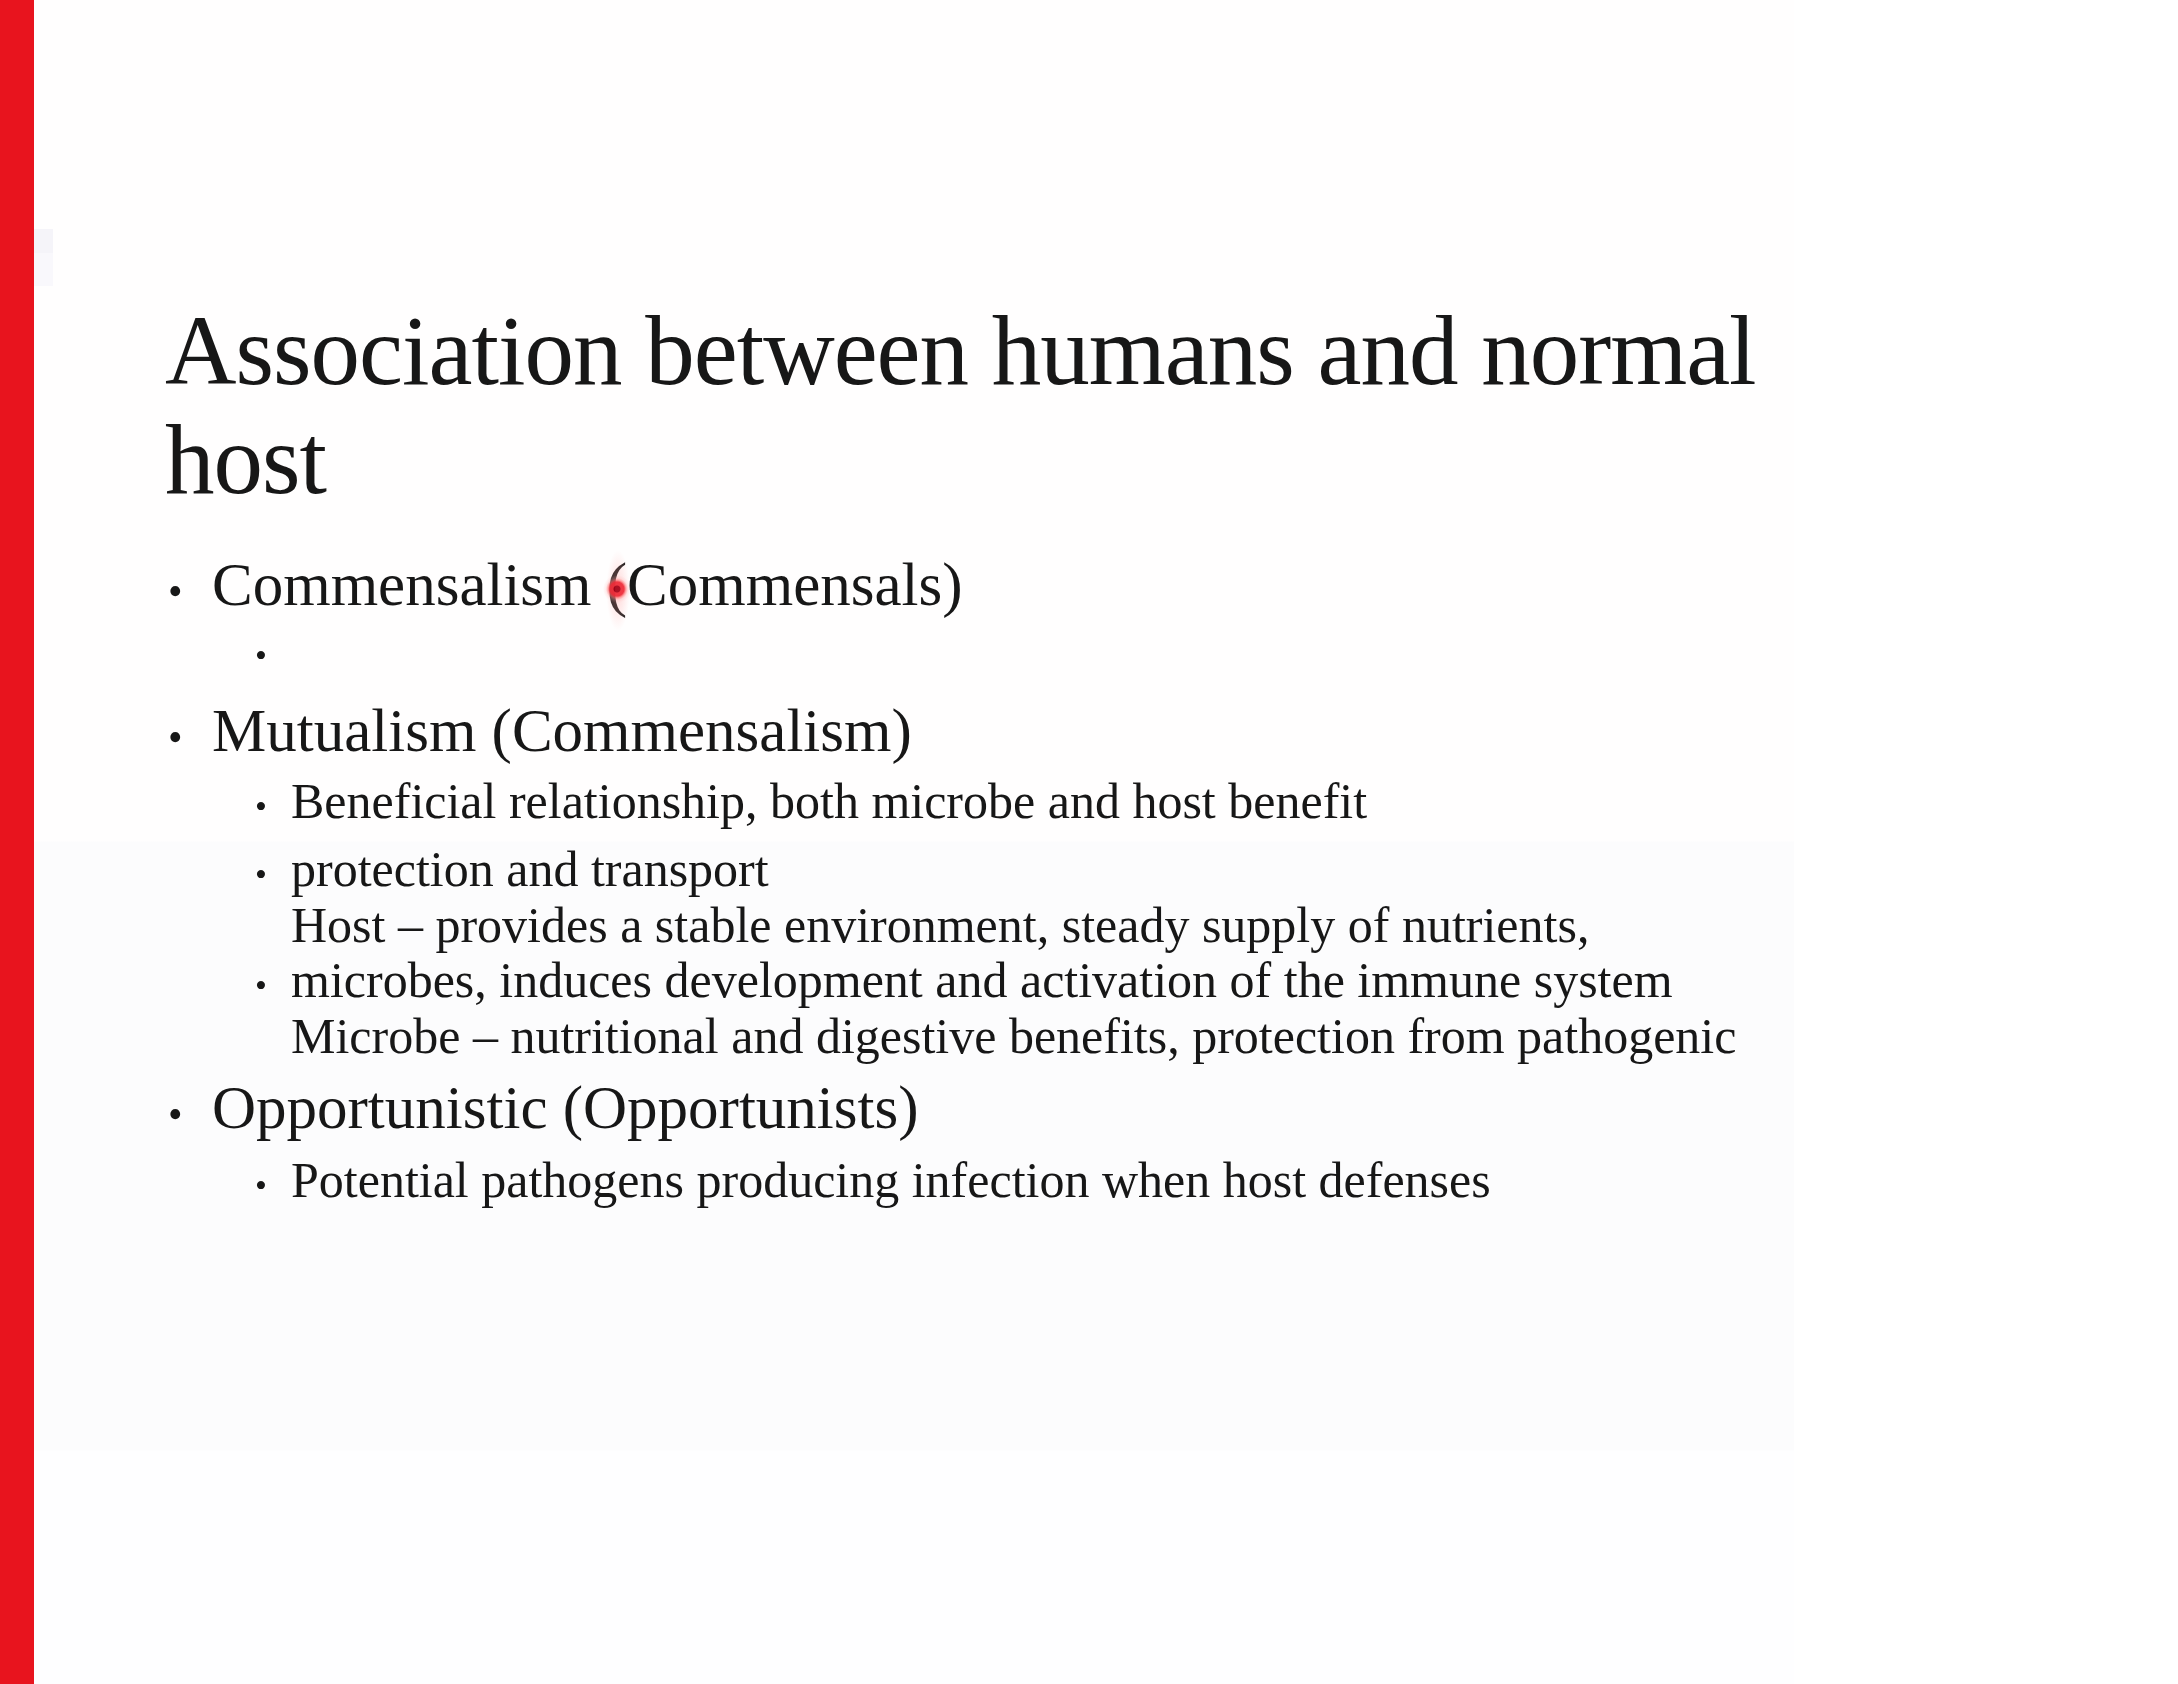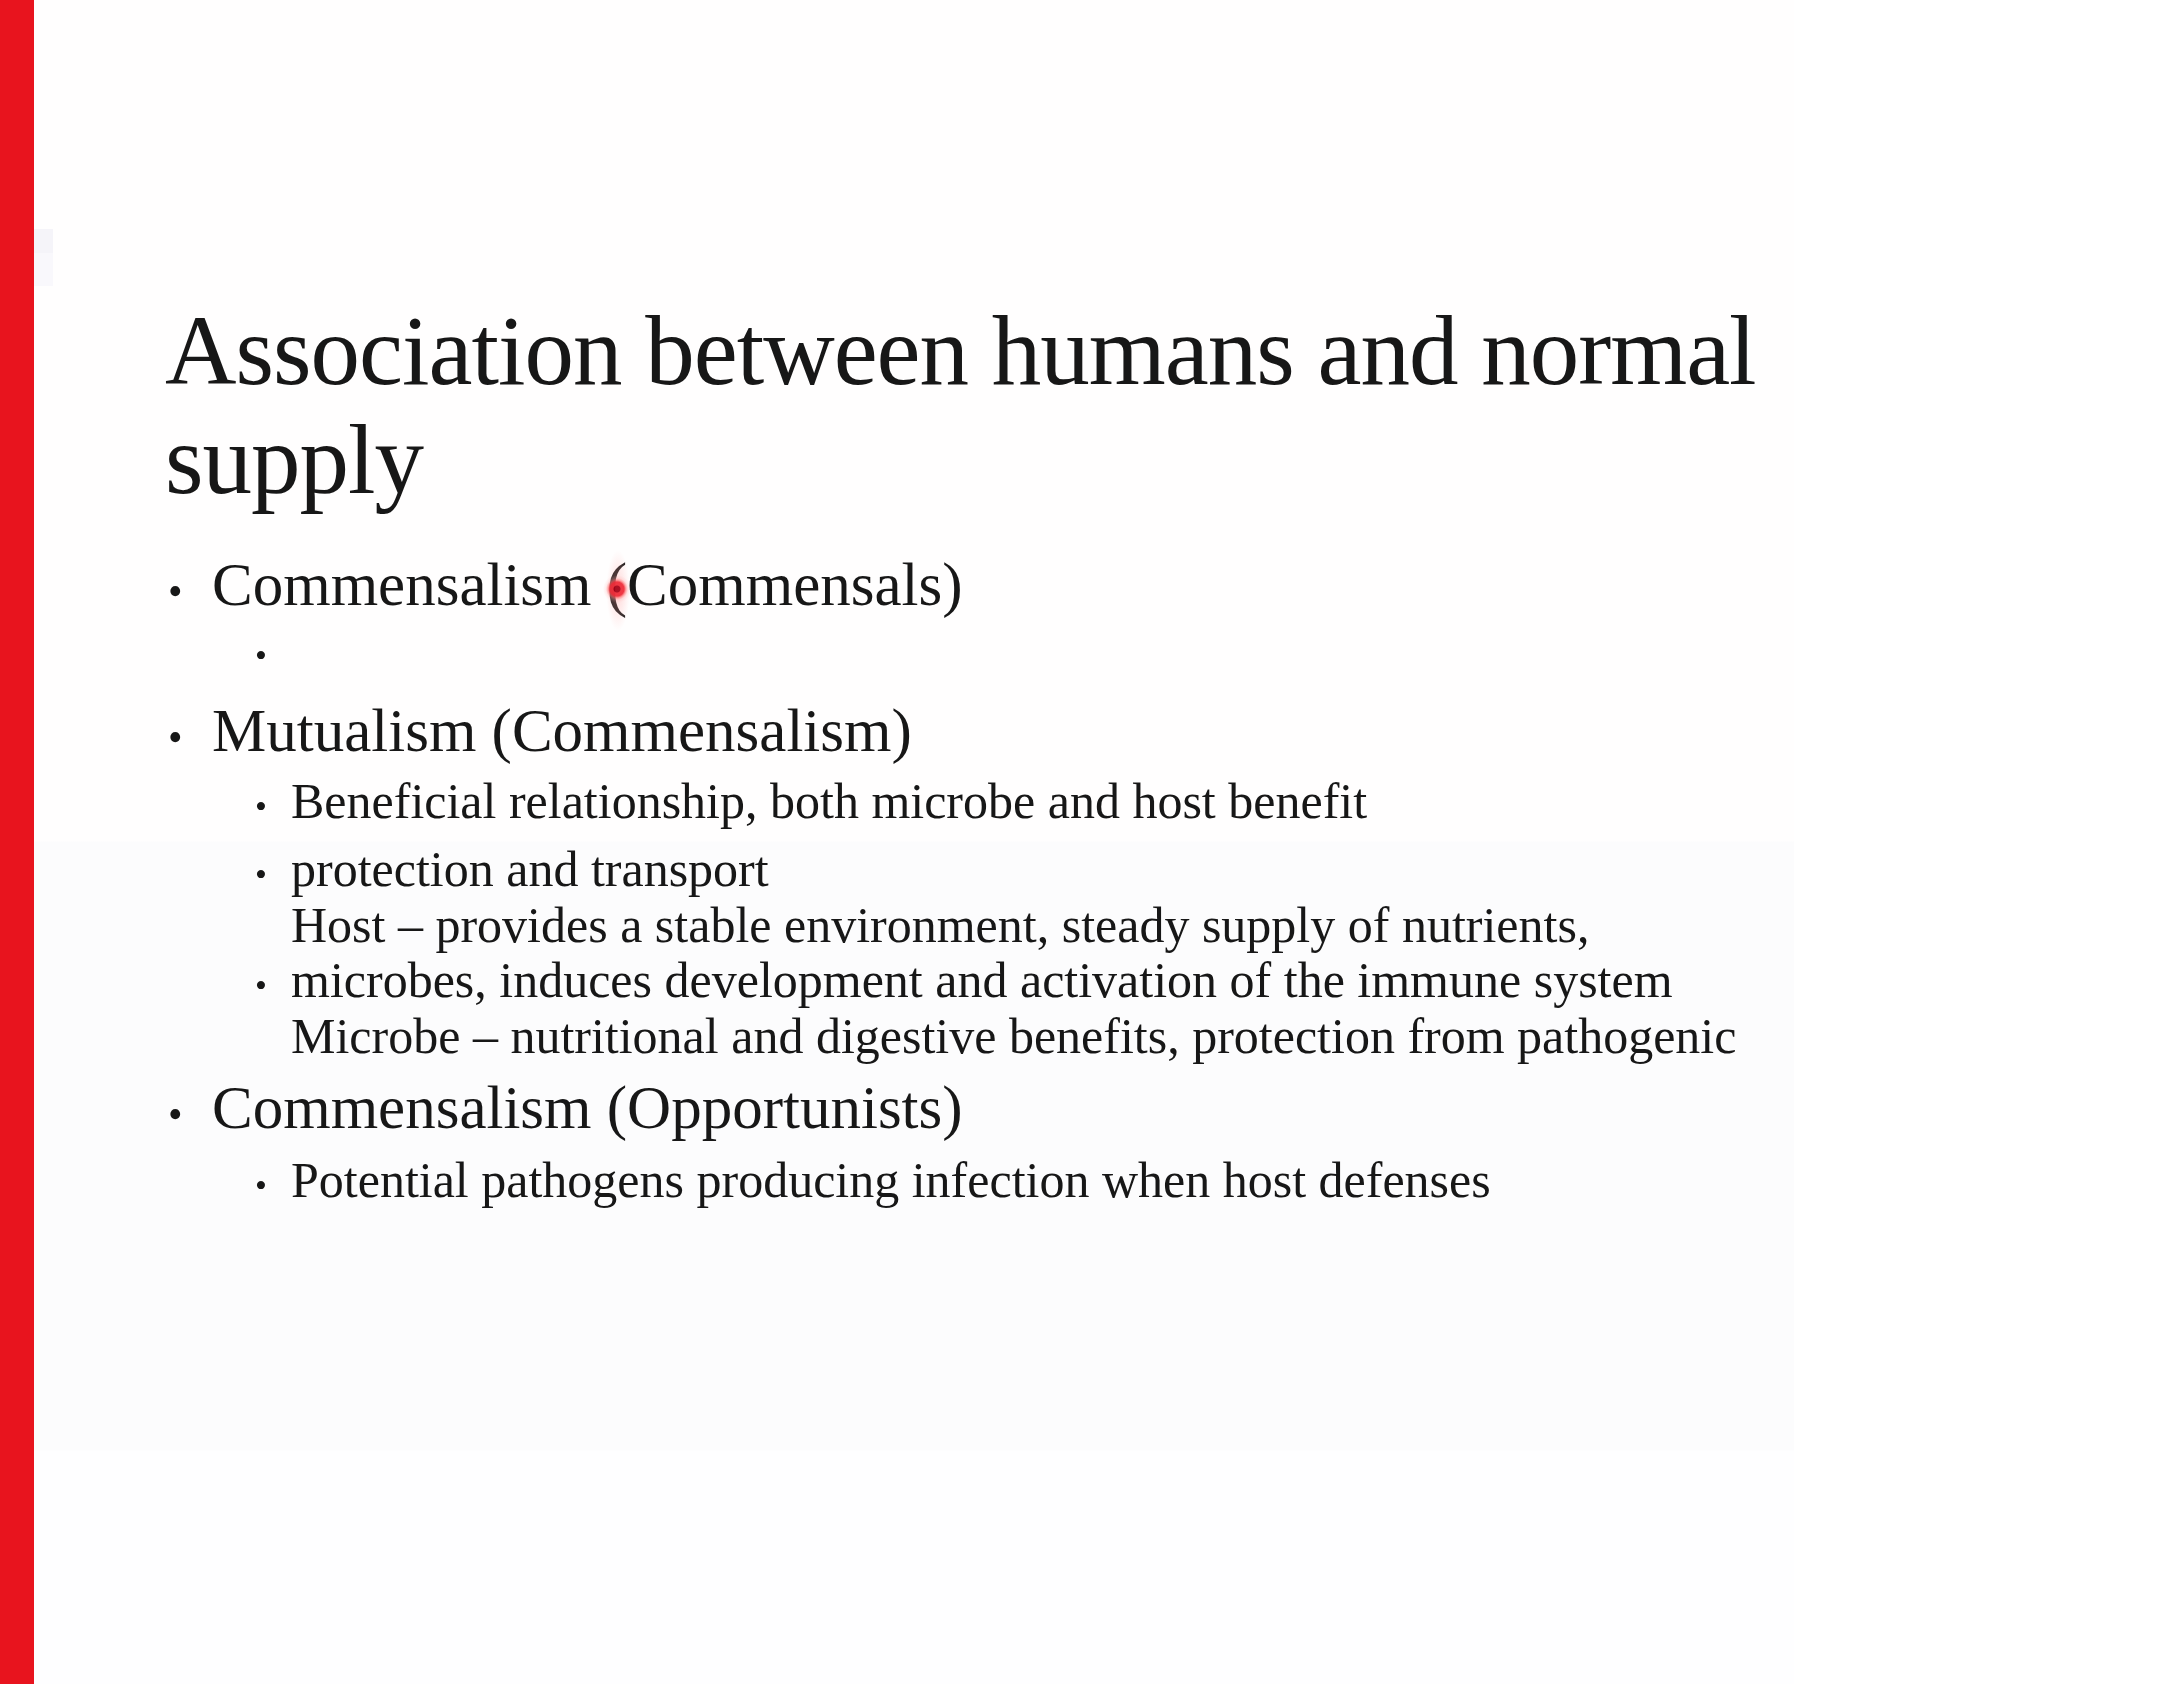--- a/index.html
+++ b/index.html
@@ -75,21 +75,21 @@
 <body>
 
 <div id="canvas">
 
   <div class="grey-patch"></div>
   <div class="red-bar"></div>
   <div class="right-line"></div>
 
   <div class="title">
     <div>Association between humans and normal</div>
-    <div>supply</div>
+    <div>host</div>
   </div>
 
   <div class="row l1" style="top:550px">
     <span class="dot">•</span>
     <span class="txt">Commensalism (Commensals)</span>
   </div>
 
   <div class="row l2" style="top:628px">
     <span class="dot">•</span>
   </div>
@@ -115,21 +115,21 @@
   <div class="row l2" style="top:952px">
     <span class="dot">•</span>
     <span class="txt">
       <div>microbes, induces development and activation of the immune system</div>
       <div>Microbe – nutritional and digestive benefits, protection from pathogenic</div>
     </span>
   </div>
 
   <div class="row l1" style="top:1073px">
     <span class="dot">•</span>
-    <span class="txt">Commensalism (Opportunists)</span>
+    <span class="txt">Opportunistic (Opportunists)</span>
   </div>
 
   <div class="row l2" style="top:1152px">
     <span class="dot">•</span>
     <span class="txt">
       <div>Potential pathogens producing infection when host defenses</div>
     </span>
   </div>
 
   <div class="laser-smear"></div>

